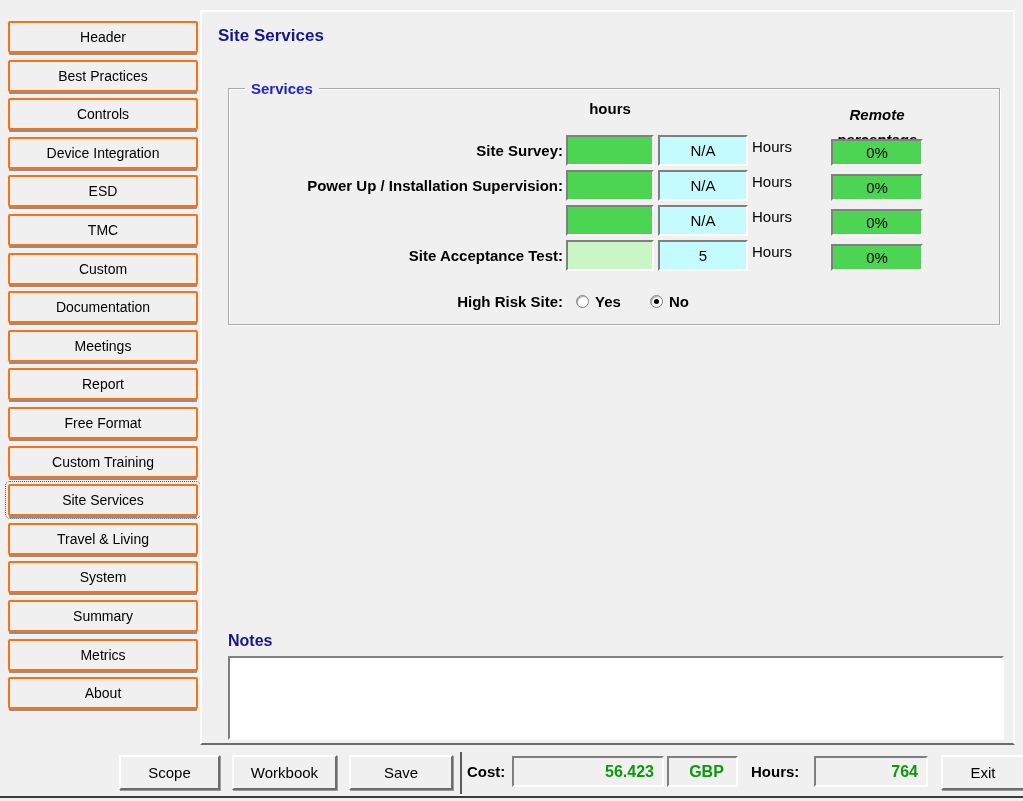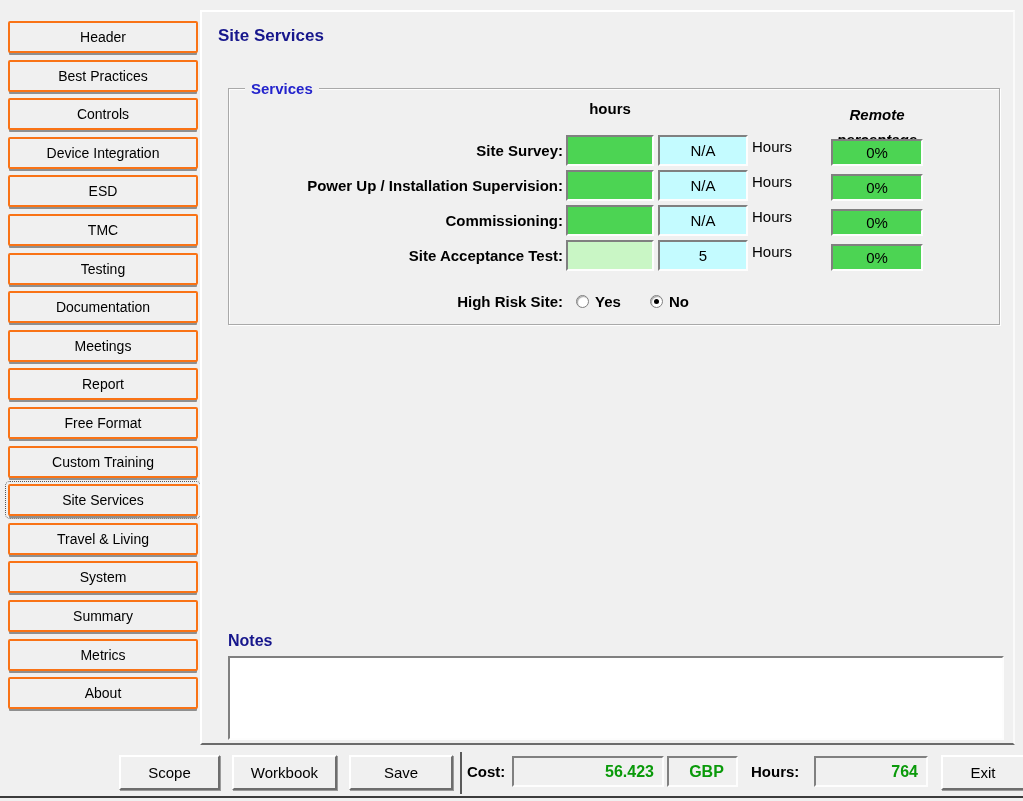--- a/index.html
+++ b/index.html
@@ -122,21 +122,21 @@
 
 <div class="window">
 
   <div class="sidebar">
     <div class="tab">Header</div>
     <div class="tab">Best Practices</div>
     <div class="tab">Controls</div>
     <div class="tab">Device Integration</div>
     <div class="tab">ESD</div>
     <div class="tab">TMC</div>
-    <div class="tab">Testing</div>
+    <div class="tab">Custom</div>
     <div class="tab">Documentation</div>
     <div class="tab">Meetings</div>
     <div class="tab">Report</div>
     <div class="tab">Free Format</div>
     <div class="tab">Custom Training</div>
     <div class="tab active">Site Services</div>
     <div class="tab">Travel &amp; Living</div>
     <div class="tab">System</div>
     <div class="tab">Summary</div>
     <div class="tab">Metrics</div>
@@ -159,21 +159,20 @@
   <div class="hours-display sunken" style="top:135px;">N/A</div>
   <div class="unit" style="top:138px;">Hours</div>
   <div class="pct-field sunken" style="top:139px;">0%</div>
 
   <div class="row-label" style="top:170px;">Power Up / Installation Supervision:</div>
   <div class="hours-input sunken" style="top:170px;"></div>
   <div class="hours-display sunken" style="top:170px;">N/A</div>
   <div class="unit" style="top:173px;">Hours</div>
   <div class="pct-field sunken" style="top:174px;">0%</div>
 
-  <div class="row-label" style="top:205px;">Commissioning:</div>
   <div class="hours-input sunken" style="top:205px;"></div>
   <div class="hours-display sunken" style="top:205px;">N/A</div>
   <div class="unit" style="top:208px;">Hours</div>
   <div class="pct-field sunken" style="top:209px;">0%</div>
 
   <div class="row-label" style="top:240px;">Site Acceptance Test:</div>
   <div class="hours-input sunken pale" style="top:240px;"></div>
   <div class="hours-display sunken" style="top:240px;">5</div>
   <div class="unit" style="top:243px;">Hours</div>
   <div class="pct-field sunken" style="top:244px;">0%</div>

